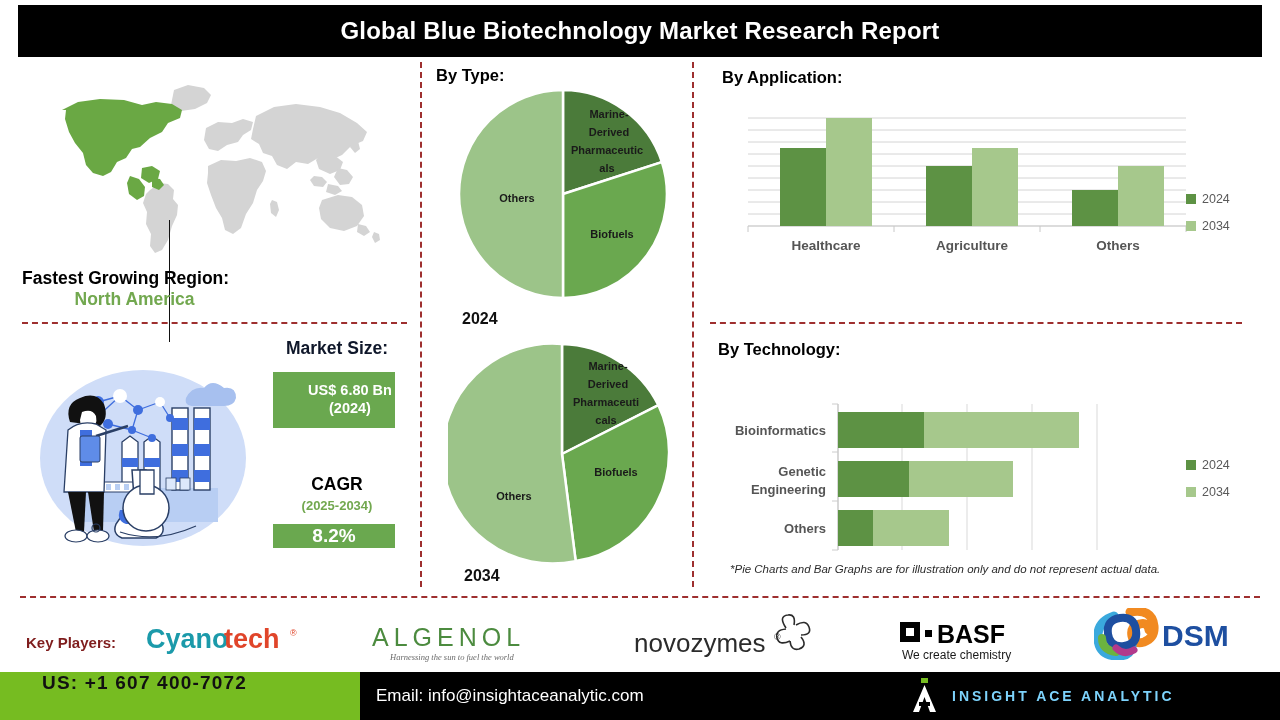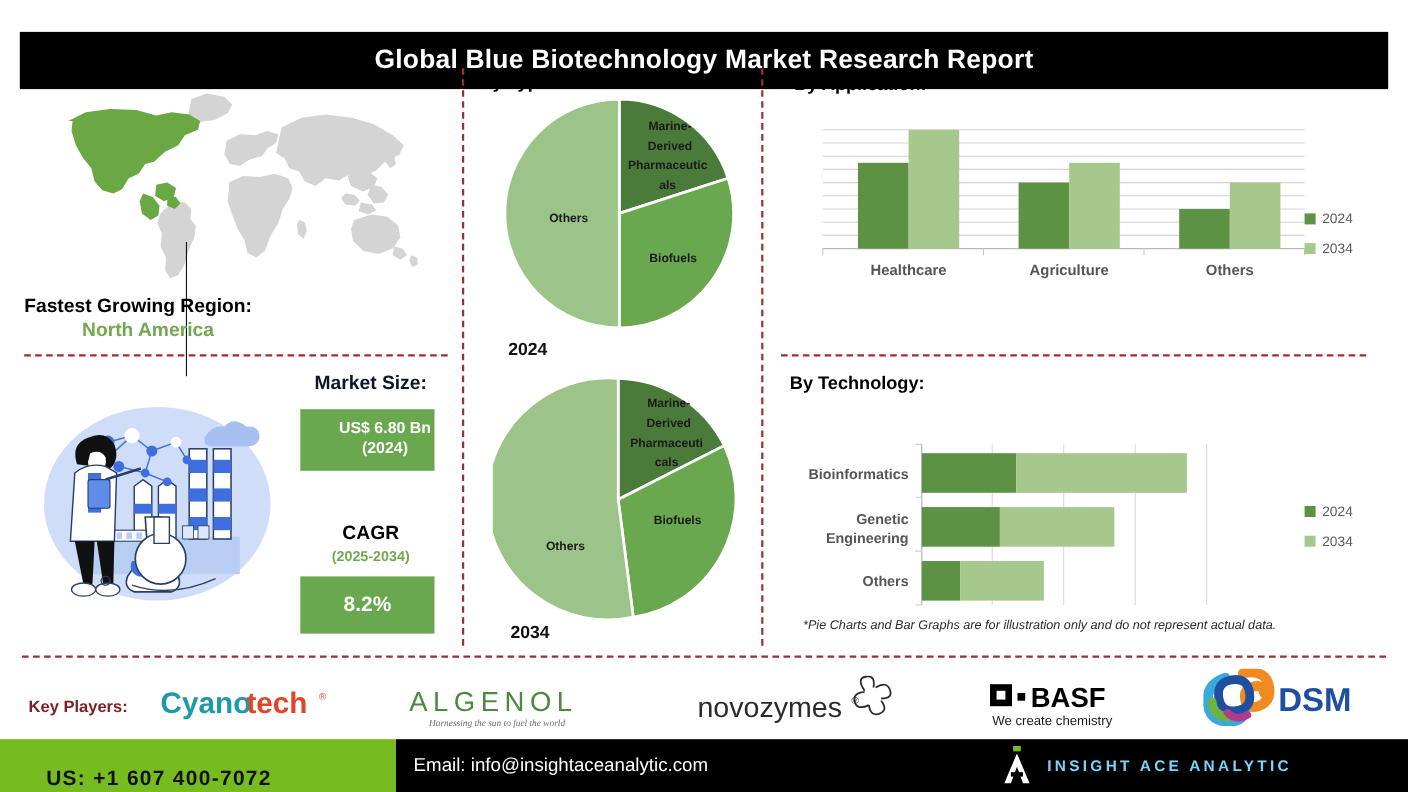--- a/index.html
+++ b/index.html
@@ -8,21 +8,21 @@
     background: #ffffff;
     font-family: "Liberation Sans", sans-serif;
     overflow: hidden;
   }
   #page { position: relative; width: 1280px; height: 720px; background:#fff; }
 
   
   .header-bar {
     position: absolute; left: 18px; top: 5px; width: 1244px; height: 52px;
     background: #000000; color: #ffffff;
-    display: flex; align-items: center; justify-content: center; margin-top: 24px;
+    display: flex; align-items: center; justify-content: center;
   }
   .header-title { font-size: 24px; font-weight: bold; letter-spacing: .2px; }
 
   
   .dash-h {
     position: absolute; height: 0;
     border-top: 2.5px dashed #9e2f2f;
   }
   .dash-v {
     position: absolute; width: 0;
@@ -46,21 +46,21 @@
   .green-box {
     position: absolute; background: #6aa84f; color: #ffffff;
     display:flex; align-items:center; justify-content:center; text-align:center;
     font-weight: bold; line-height: 1.22;
   }
   #ms-box { left: 273px; top: 372px; width: 122px; height: 56px; font-size: 14.5px; padding-left: 32px; }
   .cagr-title { position:absolute; left: 262px; top: 474px; width:150px; text-align:center;
                 font-size:17.5px; font-weight:bold; color:#000; }
   .cagr-years { position:absolute; left: 262px; top: 498px; width:150px; text-align:center;
                 font-size:13px; font-weight:bold; color:#72a84f; }
-  #cagr-box { left: 273px; top: 524px; width: 122px; height: 52px; font-size: 19px; }
+  #cagr-box { left: 273px; top: 524px; width: 122px; height: 24px; font-size: 19px; }
 
   .lab-ill { position:absolute; left: 36px; top: 360px; width: 215px; height: 195px; }
   .lab-ill svg { width:100%; height:100%; display:block; }
 
   
   .sec-title { position: absolute; font-size: 16.5px; font-weight: bold; color: #000; }
   .pie-wrap { position: absolute; }
   .pie-wrap svg { display:block; }
   .pie-year { position:absolute; font-size: 16px; font-weight: bold; color:#111; }
   .pie-lbl { font: bold 11px "Liberation Sans", sans-serif; fill:#1a1a1a; }
@@ -78,21 +78,21 @@
 
   .disclaimer { position:absolute; left: 730px; top: 563px; font-size: 11.5px; font-style: italic;
                 color:#2b2b2b; font-family:"Liberation Sans", sans-serif; }
 
   
   .kp-label { position:absolute; left: 26px; top: 634px; font-size: 15px; font-weight:bold; color:#7f1d1d; }
   .logo { position:absolute; }
 
   
   .footer { position:absolute; left:0; top:672px; width:1280px; height:48px; display:flex; }
-  .f-phone { width: 360px; background:#76bc21; display:flex; align-items:flex-end; }
+  .f-phone { width: 360px; background:#76bc21; display:flex; align-items:flex-start; }
   .f-phone span { color:#111; font-size:19px; font-weight:bold; letter-spacing:1.2px; padding-left:42px; }
   .f-email { flex:1; background:#000; display:flex; align-items:center; }
   .f-email span { color:#fff; font-size:17px; padding-left:16px; }
   .f-brand { width: 370px; background:#000; display:flex; align-items:center; gap:12px; }
   .f-brand .bname { color:#7dd3fc; font-size:14px; font-weight:bold; letter-spacing:3px; }
 </style>
 </head>
 <body>
 
 <div id="page">

